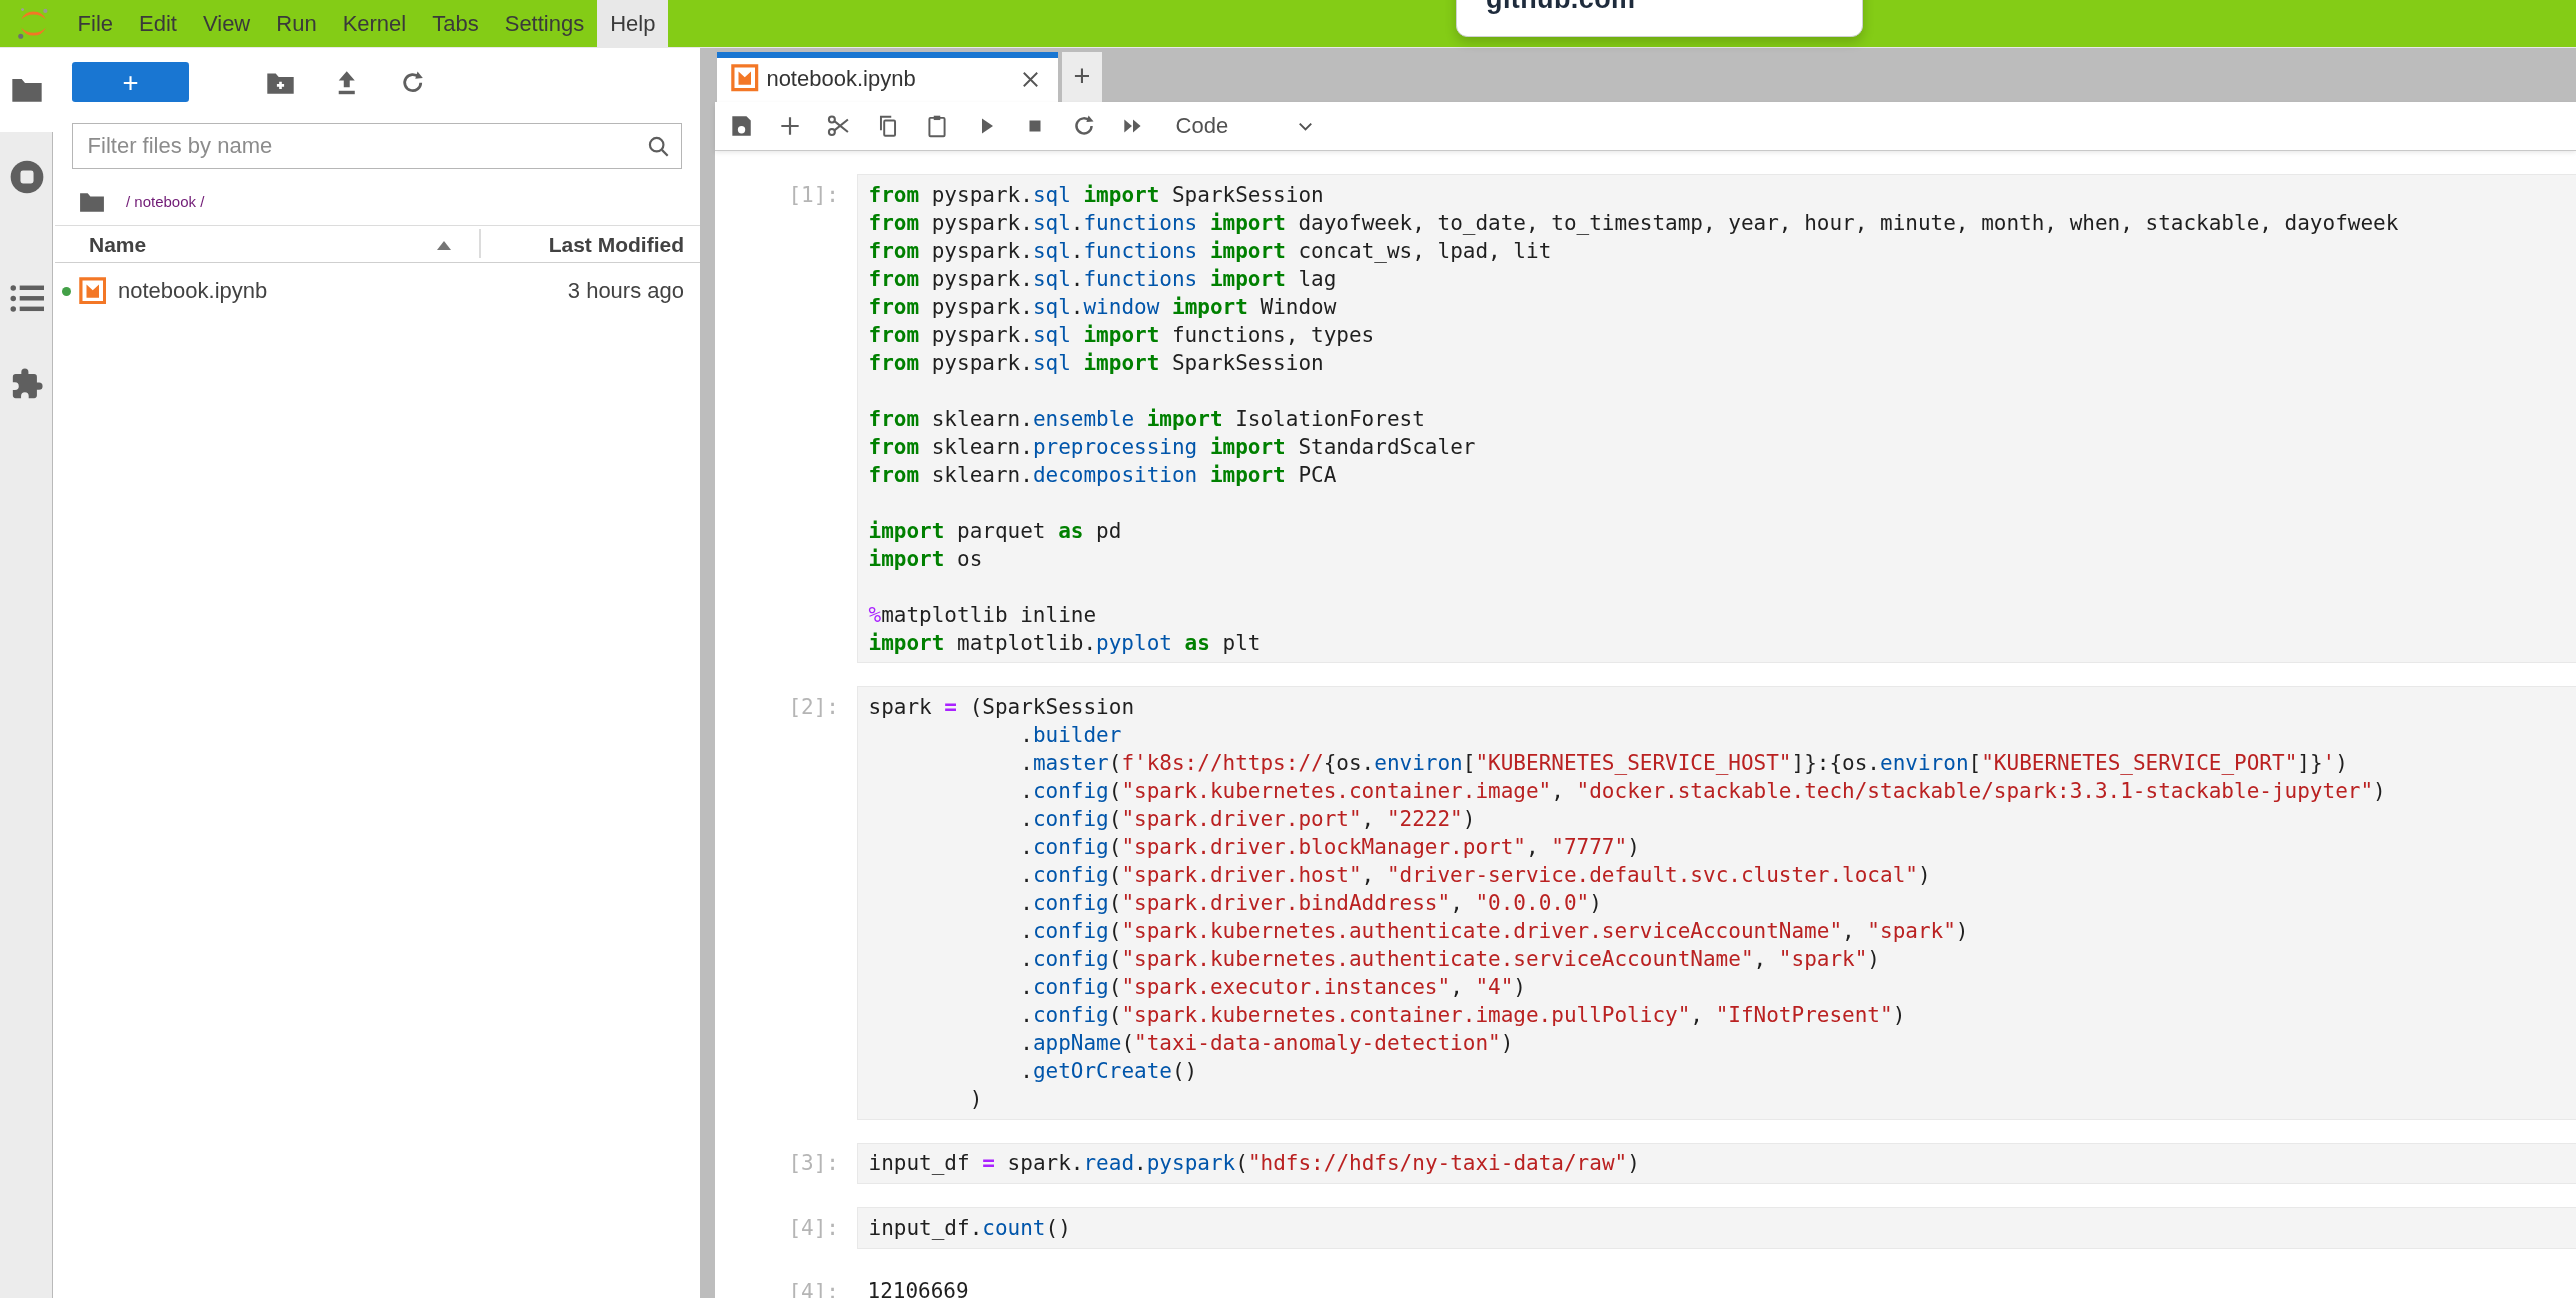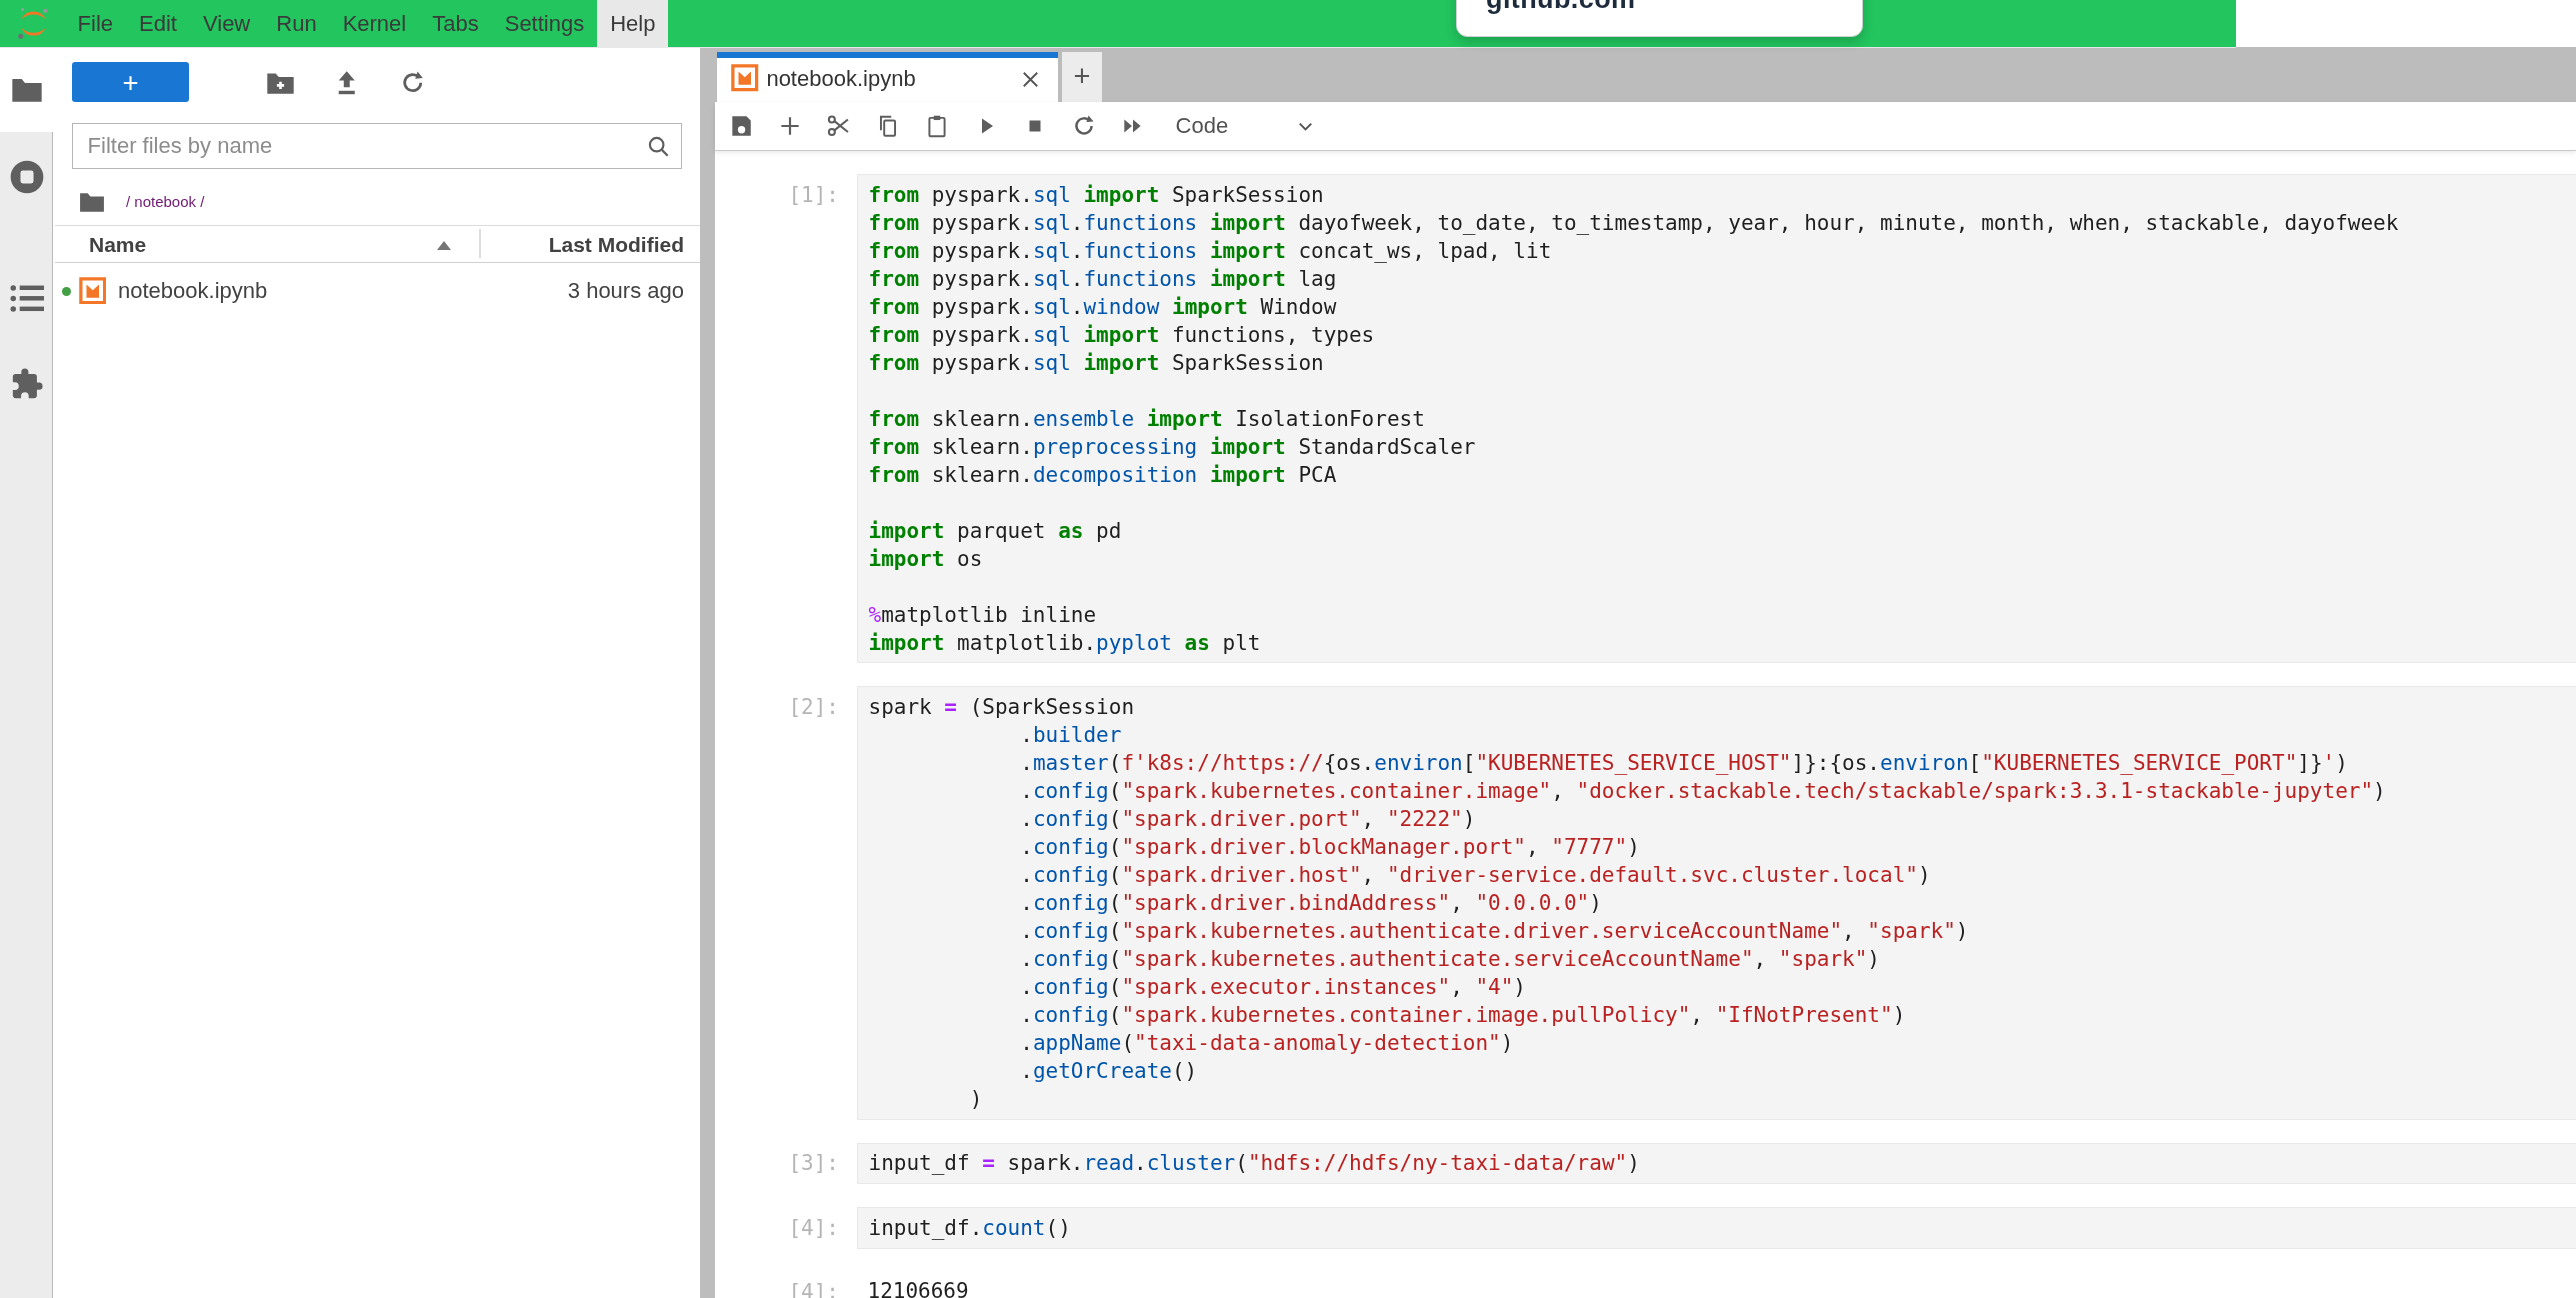--- a/index.html
+++ b/index.html
@@ -4,22 +4,22 @@
 <style>
   html,body{margin:0;padding:0;}
   body{
     width:2576px;height:1299px;overflow:hidden;position:relative;
     background:#ffffff;
     font-family:"Liberation Sans","DejaVu Sans",sans-serif;
     -webkit-font-smoothing:antialiased;
   }
   
   .menubar{
-    position:absolute;left:0;top:0;width:2236px;height:47px;
-    background:#22c55e;border-bottom:1.6px solid #e8e8e8;
+    position:absolute;left:0;top:0;width:2576px;height:47px;
+    background:#84cc16;border-bottom:1.6px solid #e8e8e8;
     display:flex;align-items:center;z-index:5;
   }
   .logo{width:37px;height:36px;margin:0 13px 0 14.6px;flex:none;}
   .menu-item{
     height:47px;line-height:47px;padding:0 13px;
     font-size:22px;color:#3a3a3a;cursor:default;white-space:nowrap;
   }
   .menu-item.hover{background:#e8e8e8;}
   
   .popup{
@@ -365,21 +365,21 @@
             <div class="cm-line"><span class="tk-t">            .</span><span class="tk-p">config</span><span class="tk-t">(</span><span class="tk-s">"spark.executor.instances"</span><span class="tk-t">, </span><span class="tk-s">"4"</span><span class="tk-t">)</span></div>
             <div class="cm-line"><span class="tk-t">            .</span><span class="tk-p">config</span><span class="tk-t">(</span><span class="tk-s">"spark.kubernetes.container.image.pullPolicy"</span><span class="tk-t">, </span><span class="tk-s">"IfNotPresent"</span><span class="tk-t">)</span></div>
             <div class="cm-line"><span class="tk-t">            .</span><span class="tk-p">appName</span><span class="tk-t">(</span><span class="tk-s">"taxi-data-anomaly-detection"</span><span class="tk-t">)</span></div>
             <div class="cm-line"><span class="tk-t">            .</span><span class="tk-p">getOrCreate</span><span class="tk-t">()</span></div>
             <div class="cm-line"><span class="tk-t">        )</span></div>
           </div>
         </div>
         <div class="cell">
           <div class="prompt">[3]:</div>
           <div class="editor">
-            <div class="cm-line"><span class="tk-t">input_df </span><span class="tk-o">=</span><span class="tk-t"> spark.</span><span class="tk-p">read</span><span class="tk-t">.</span><span class="tk-p">cluster</span><span class="tk-t">(</span><span class="tk-s">"hdfs://hdfs/ny-taxi-data/raw"</span><span class="tk-t">)</span></div>
+            <div class="cm-line"><span class="tk-t">input_df </span><span class="tk-o">=</span><span class="tk-t"> spark.</span><span class="tk-p">read</span><span class="tk-t">.</span><span class="tk-p">pyspark</span><span class="tk-t">(</span><span class="tk-s">"hdfs://hdfs/ny-taxi-data/raw"</span><span class="tk-t">)</span></div>
           </div>
         </div>
         <div class="cell">
           <div class="prompt">[4]:</div>
           <div class="editor">
             <div class="cm-line"><span class="tk-t">input_df.</span><span class="tk-p">count</span><span class="tk-t">()</span></div>
           </div>
         </div>
         <div class="cell gap-small">
           <div class="prompt">[4]:</div>

